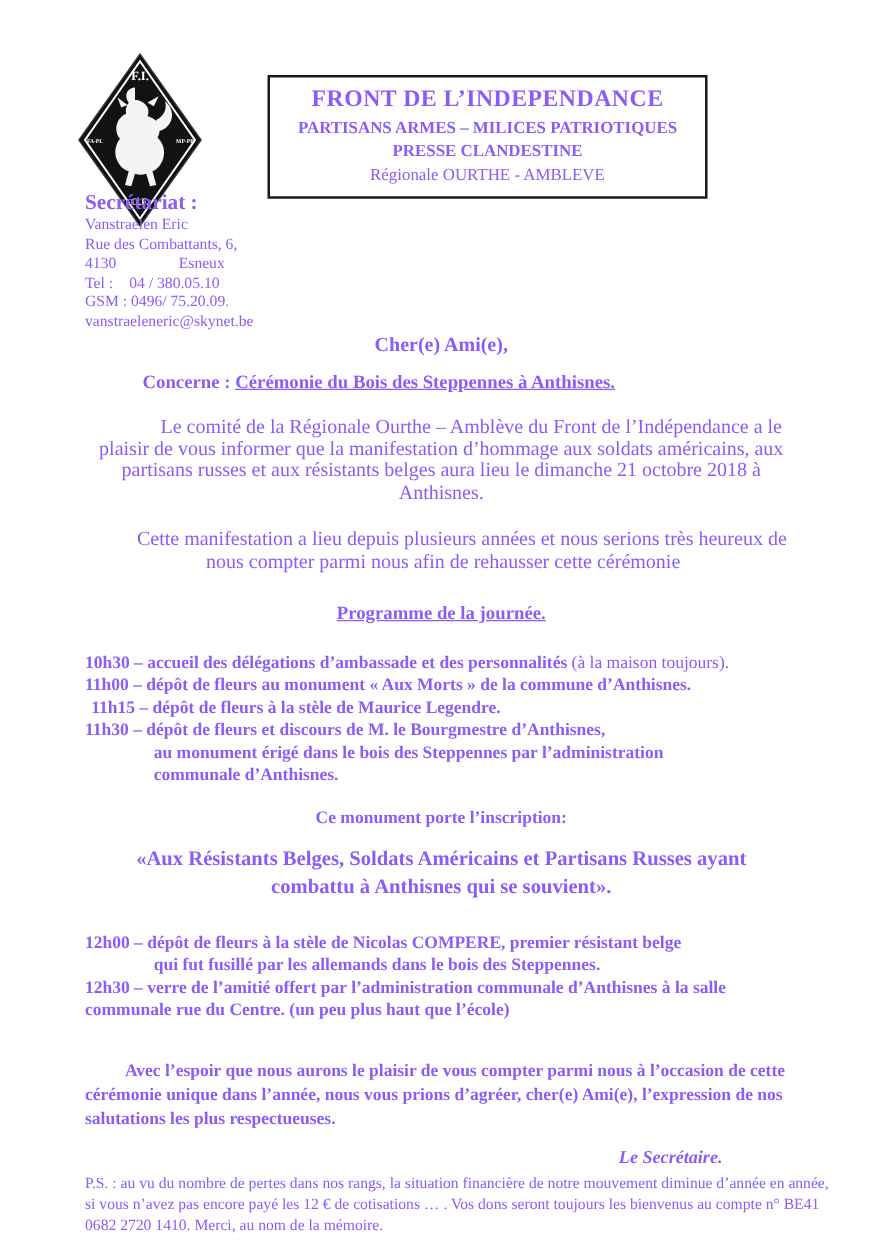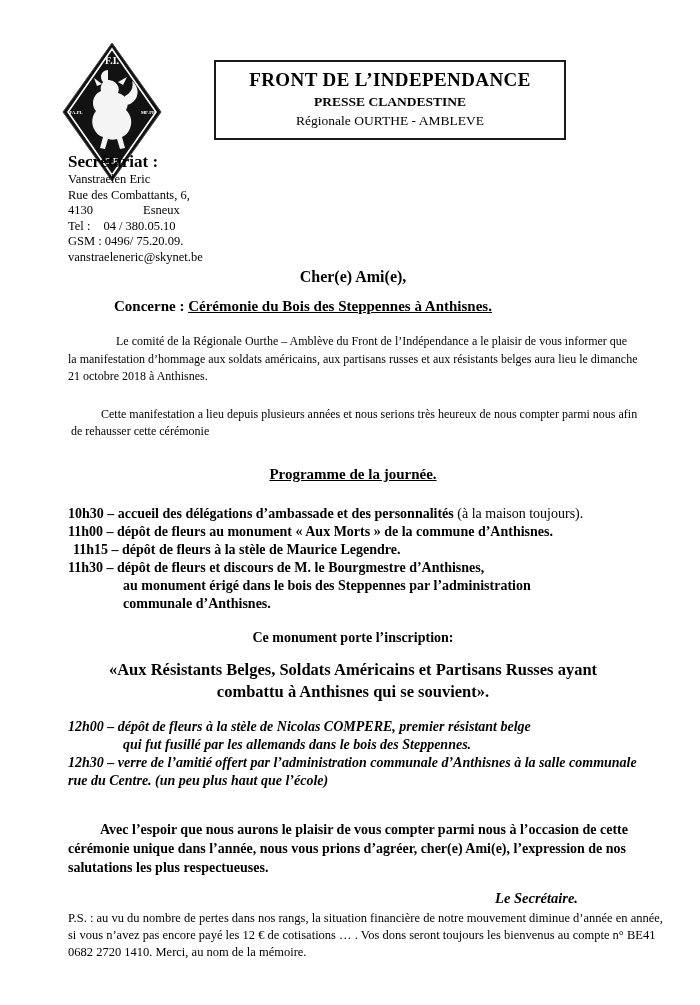--- a/index.html
+++ b/index.html
@@ -1,17 +1,17 @@
 <!DOCTYPE html>
 <html><head>
 <meta charset="utf-8">
 <style>
   html,body { margin:0; padding:0; background:#fff; }
   .page {
-    width:700px; height:1005px; background:#fff; color:#000000;
+    width:700px; height:1005px; background:#fff; color:#8b5cf6;
     font-family:"Liberation Serif", serif; position:relative; overflow:hidden;
     box-sizing:border-box;
   }
   .header { display:flex; align-items:flex-start; padding:42px 0 0 62px; height:146px; box-sizing:border-box; }
   .logo svg { width:100px; height:140px; display:block; }
   .logo-label { font-family:"Liberation Serif", serif; fill:#fff; }
   .header-box {
     margin-left:52px; margin-top:18px; border:2px solid #1a1a1a;
     width:348px; padding:7px 0 9px; text-align:center; box-sizing:content-box;
   }
@@ -22,28 +22,28 @@
   .content { padding:0 62px 0 68px; }
   .sec-title { font-size:17px; font-weight:bold; margin-top:6px; }
   .addr-line { font-size:12.5px; line-height:15.5px; }
   .gap1 { display:inline-block; width:50px; }
   .gap2 { display:inline-block; width:13px; }
 
   .salutation { margin:3px 0 0; text-align:center; font-weight:bold; font-size:16px; }
   .concerne { margin:12px 0 0 46px; font-weight:bold; font-size:15px; }
   .underline { text-decoration:underline; }
 
-  .body { font-size:12px; line-height:17.5px; margin:0; }
+  .body { font-size:16px; line-height:17.5px; margin:0;text-align:center; }
   .p1 { margin-top:18px; text-indent:48px; }
   .p2 { margin-top:20px; text-indent:30px; padding-left:3px; }
 
   .prog-title { margin:25px 0 0; text-align:center; font-size:15px; font-weight:bold; }
 
   .prog { margin-top:22px; }
-  .prog2 { margin-top:15px;font-style:italic; }
+  .prog2 { margin-top:26px; }
   .pl { margin:0; font-weight:bold; font-size:14px; line-height:18px; }
   .normal { font-weight:normal; }
   .indent-sm { padding-left:5px; }
   .cont { padding-left:55px; }
 
   .monument-line { margin:17px 0 0; text-align:center; font-weight:bold; font-size:14px; }
   .inscription { margin:13px auto 0; text-align:center; font-weight:bold; font-size:16.5px; line-height:22px; max-width:548px; }
 
   .closing { margin:30px -6px 0 0; font-weight:bold; font-size:14px; line-height:19px; text-indent:32px; }
   .signature { margin:13px 60px 0 0; text-align:right; font-weight:bold; font-size:14.5px;font-style:italic; }
@@ -66,20 +66,21 @@
           <path fill="#f4f4f4" d="M56,40 l9,-5 -4,8 z"></path>
         </g>
         <text class="logo-label" x="50" y="22" text-anchor="middle" font-size="10" font-weight="bold">F.I.</text>
         <text class="logo-label" x="14" y="72" text-anchor="middle" font-size="4.5" font-weight="bold">FA-PL</text>
         <text class="logo-label" x="86" y="72" text-anchor="middle" font-size="4.5" font-weight="bold">MP-PB</text>
         <text class="logo-label" x="50" y="122" text-anchor="middle" font-size="8" font-weight="bold">O.F.</text>
       </svg>
     </div>
     <div class="header-box">
       <div class="hb1">FRONT DE L’INDEPENDANCE</div>
+      <div class="hb2">PARTISANS ARMES – MILICES PATRIOTIQUES</div>
       <div class="hb2">PRESSE CLANDESTINE</div>
       <div class="hb3">Régionale OURTHE - AMBLEVE</div>
     </div>
   </header>
 
   <main class="content">
 
     <section>
       <div class="sec-title">Secrétariat :</div>
       <div class="addr-line">Vanstraelen Eric</div>

